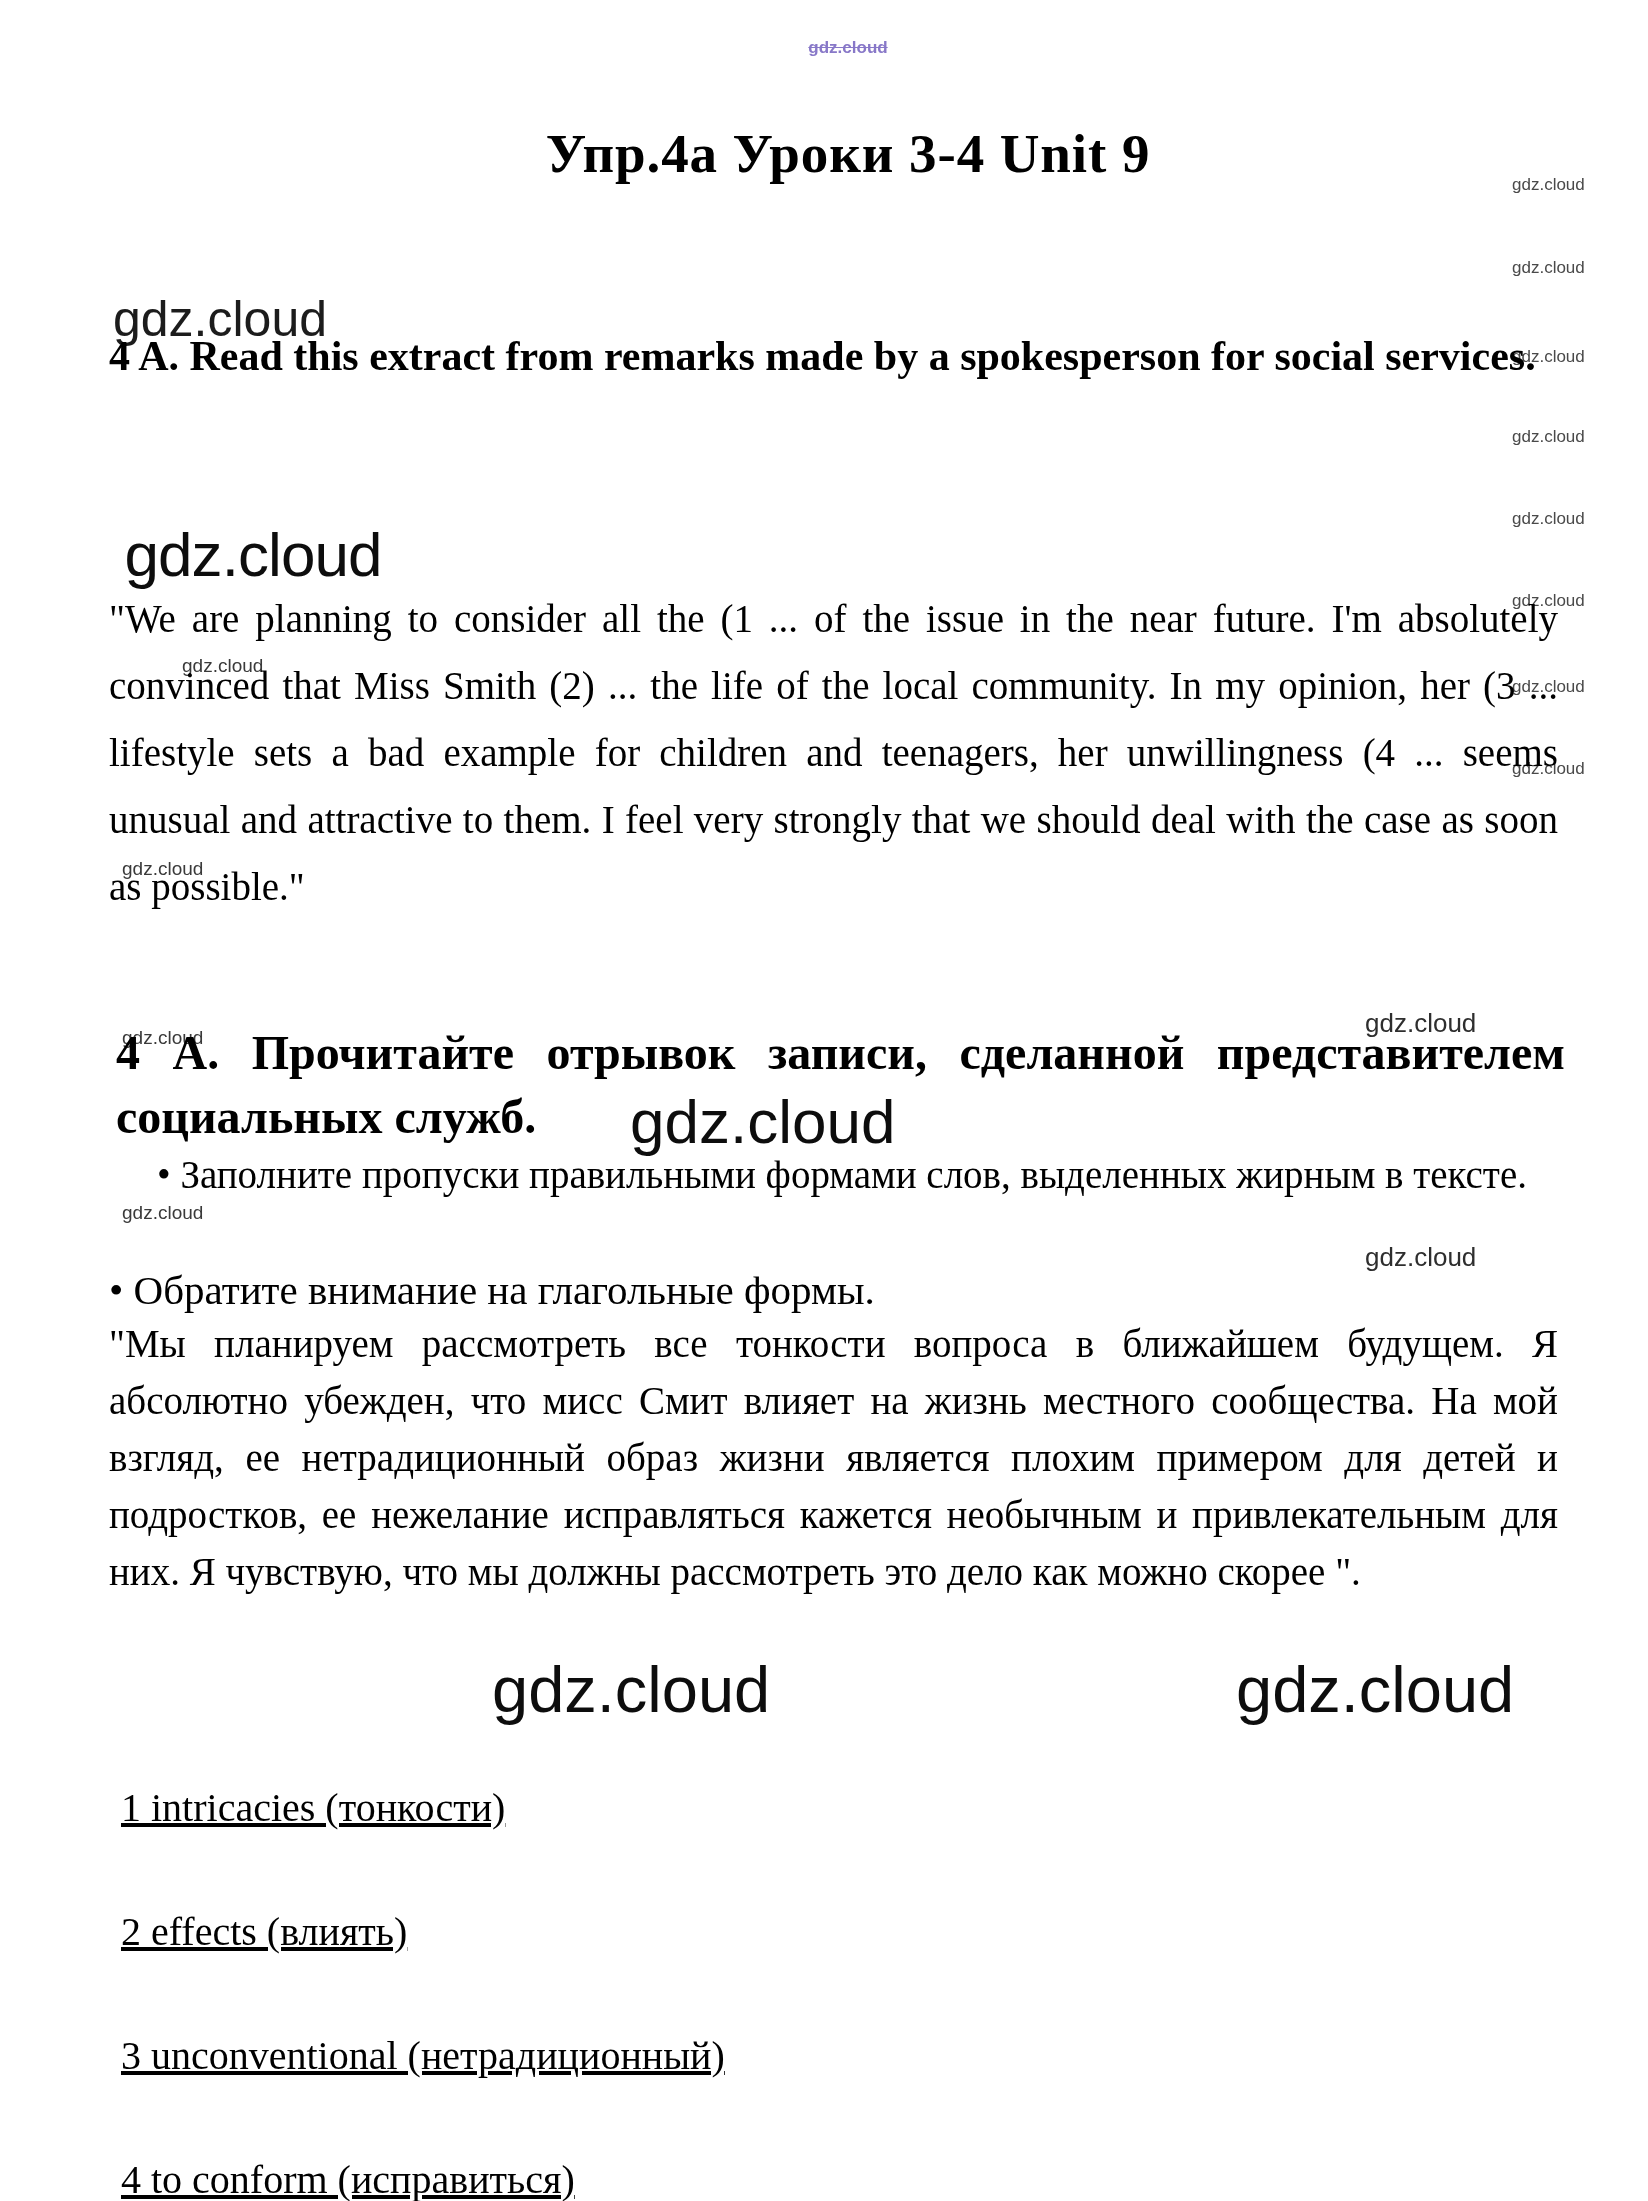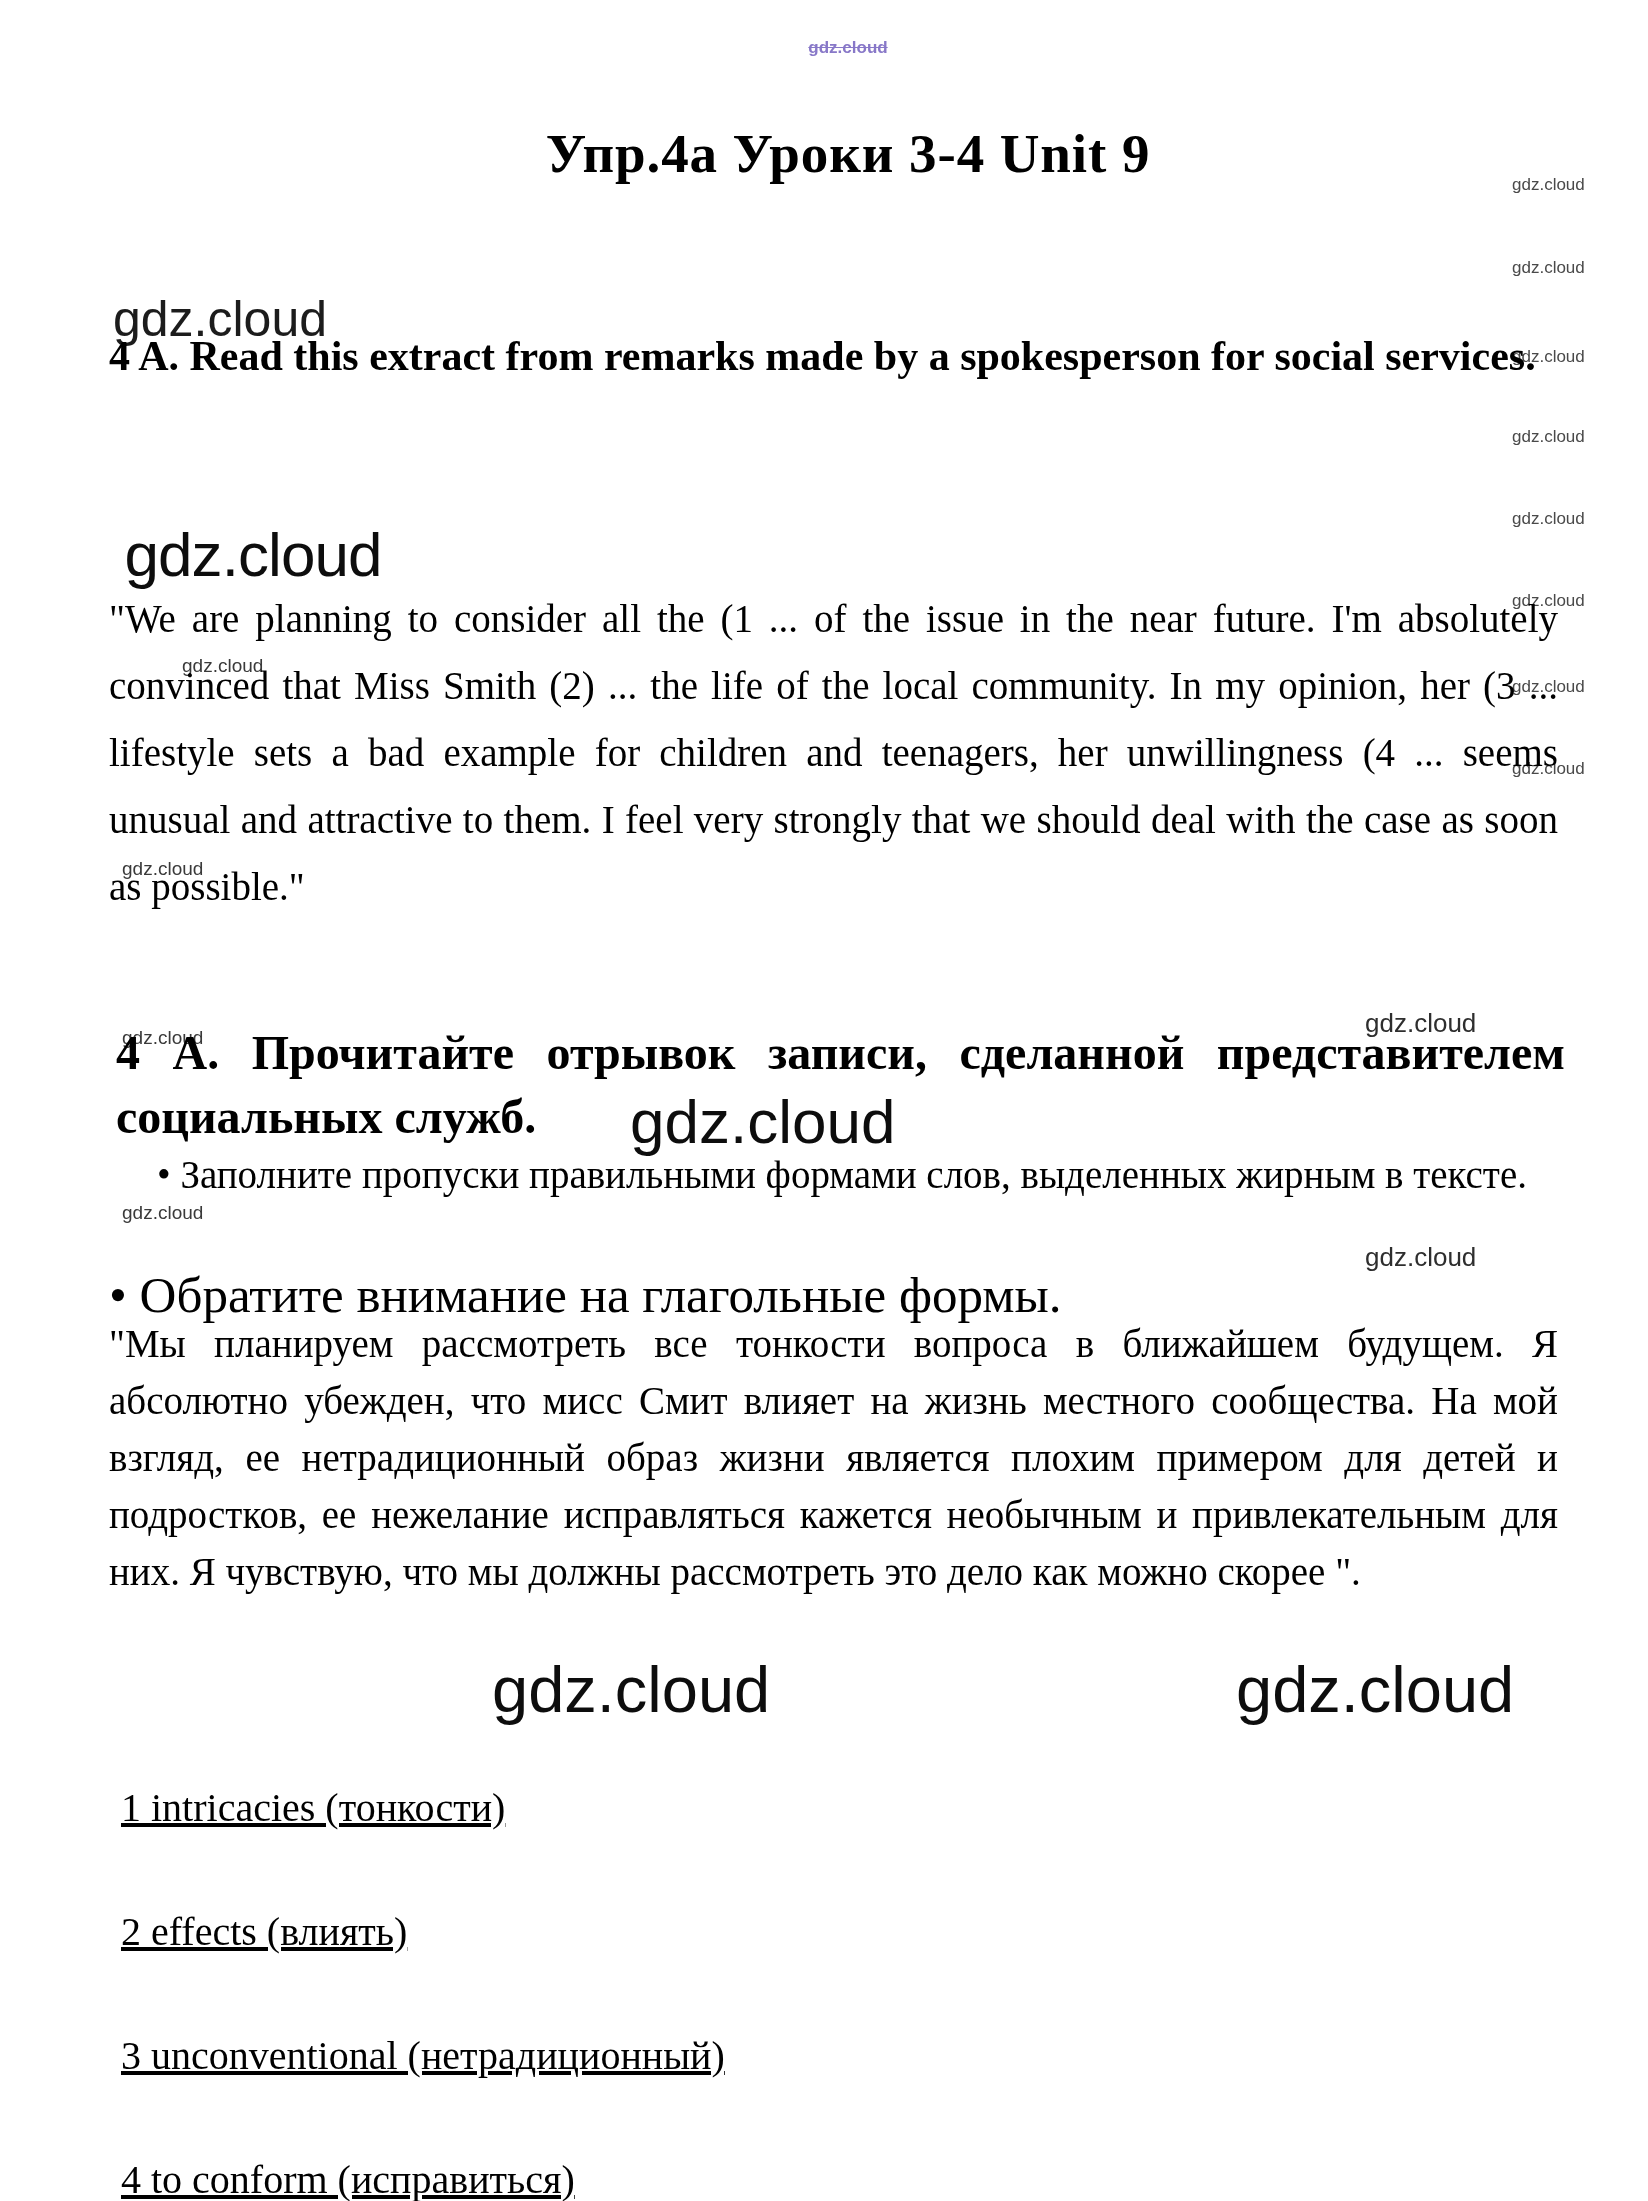--- a/index.html
+++ b/index.html
@@ -70,21 +70,21 @@
   }
   .ru-bullet1 {
     top: 1110px;
     font-size: 39px;
     line-height: 57px;
     text-align: justify;
     margin-left: 48px;
   }
   .ru-bullet2 {
     top: 1230px;
-    font-size: 51px;
+    font-size: 41px;
   }
   .ru-para {
     top: 1279px;
     font-size: 39px;
     line-height: 57px;
     text-align: justify;
   }
   .answers {
     top: 1736px;
     font-size: 40px;

